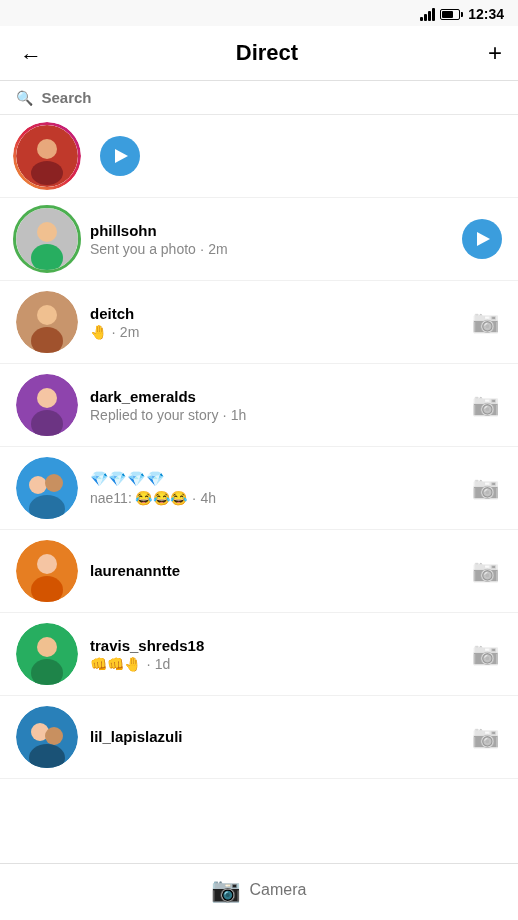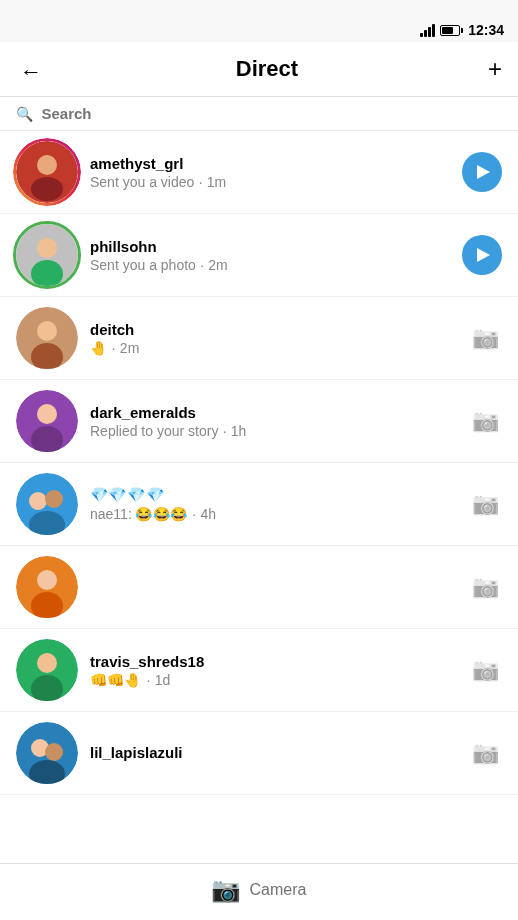--- a/index.html
+++ b/index.html
@@ -11,21 +11,21 @@
       font-family: -apple-system, BlinkMacSystemFont, 'Segoe UI', sans-serif;
       background: #fff;
       color: #000;
     }
 
     
     .status-bar {
       display: flex;
       justify-content: flex-end;
       align-items: center;
-      padding: 22px 14px 4px;
+      padding: 6px 14px 4px;
       background: #f8f8f8;
       gap: 6px;
     }
     .status-icons {
       display: flex;
       align-items: center;
       gap: 5px;
     }
     .status-time {
       font-size: 14px;
@@ -254,24 +254,20 @@
 <ul class="message-list" id="message-list">
 <li class="message-item">
       <div class="avatar-wrap">
         <div style="width: 62px; height: 62px; border-radius: 50%; overflow: hidden;"><svg width="62" height="62" viewBox="0 0 62 62" xmlns="http://www.w3.org/2000/svg">
     <circle cx="31" cy="31" r="31" fill="#c0392b"></circle>
     <circle cx="31" cy="24" r="10" fill="#e8a87c"></circle>
     <ellipse cx="31" cy="48" rx="16" ry="12" fill="#8b2222"></ellipse>
   </svg></div>
         <div style="position: absolute; inset: -3px; border-radius: 50%; background: linear-gradient(45deg, rgb(240, 148, 51), rgb(230, 104, 60), rgb(220, 39, 67), rgb(204, 35, 102), rgb(188, 24, 136)); padding: 3px; mask: linear-gradient(rgb(255, 255, 255) 0px, rgb(255, 255, 255) 0px) content-box exclude, linear-gradient(rgb(255, 255, 255) 0px, rgb(255, 255, 255) 0px); z-index: 1;"></div>
       </div>
-      <div class="message-content">
-        <div class="message-username">amethyst_grl</div>
-        <div class="message-preview">Sent you a video · 1m</div>
-      </div>
       <div class="message-action">
         <div class="play-btn"></div>
       </div>
     </li>
     <li class="message-item">
       <div class="avatar-wrap">
         <div style="width: 62px; height: 62px; border-radius: 50%; overflow: hidden;"><svg width="62" height="62" viewBox="0 0 62 62" xmlns="http://www.w3.org/2000/svg">
     <circle cx="31" cy="31" r="31" fill="#c0c0c0"></circle>
     <circle cx="31" cy="24" r="10" fill="#f0c090"></circle>
     <ellipse cx="31" cy="50" rx="16" ry="14" fill="#27ae60"></ellipse>
@@ -343,20 +339,21 @@
     </li>
     <li class="message-item">
       <div class="avatar-wrap">
         <div style="width: 62px; height: 62px; border-radius: 50%; overflow: hidden;"><svg width="62" height="62" viewBox="0 0 62 62" xmlns="http://www.w3.org/2000/svg">
     <circle cx="31" cy="31" r="31" fill="#e67e22"></circle>
     <circle cx="31" cy="24" r="10" fill="#f5c5a3"></circle>
     <ellipse cx="31" cy="50" rx="16" ry="14" fill="#d35400"></ellipse>
   </svg></div>
       </div>
       <div class="message-content">
+        <div class="message-username">laurenanntte</div>
       </div>
       <div class="message-action">
         <div class="camera-btn">
           <span class="camera-icon" style="filter: grayscale(1) opacity(0.4);">📷</span>
         </div>
       </div>
     </li>
     <li class="message-item">
       <div class="avatar-wrap">
         <div style="width: 62px; height: 62px; border-radius: 50%; overflow: hidden;"><svg width="62" height="62" viewBox="0 0 62 62" xmlns="http://www.w3.org/2000/svg">

